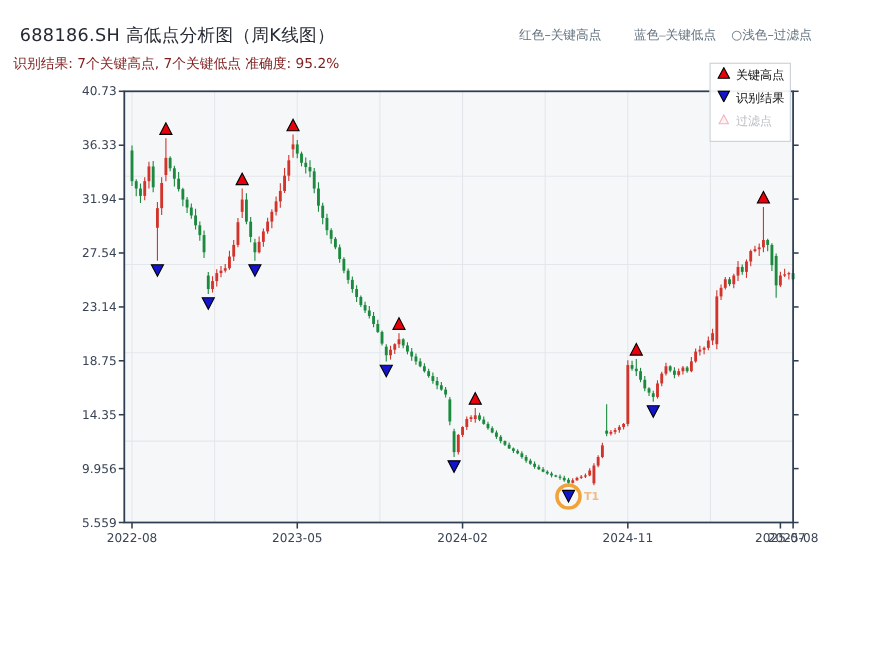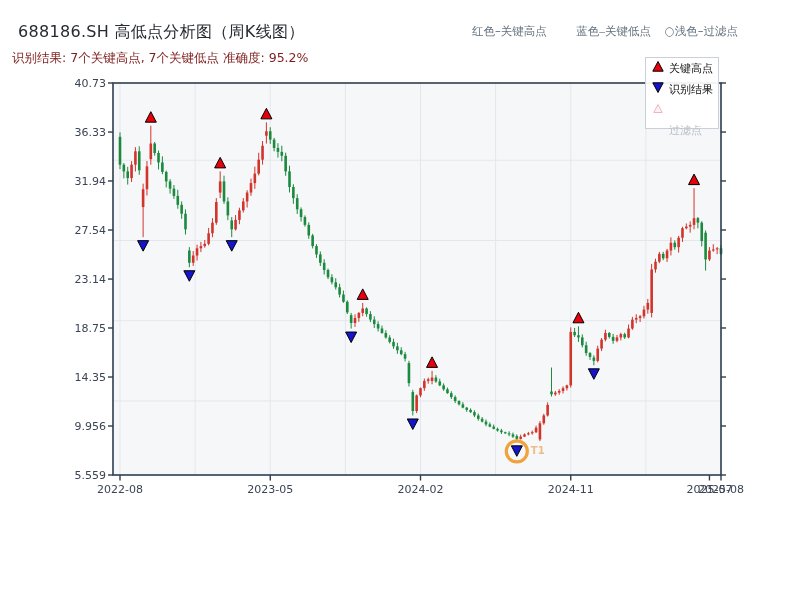--- a/index.html
+++ b/index.html
@@ -10,21 +10,21 @@
   .head-note .seg1{margin-right:26px;text-align:center;}
   .head-note .seg2{margin-right:10px;font-family:Liberation Serif, serif;}
   .sub{position:absolute;left:12px;font-size:12.5px;white-space:nowrap;}
   .sub.red{top:50px;color:#7f1d1d;}
   .sub.green{top:66px;color:#3fab63;}
   #chart{position:absolute;left:0;top:0;}
   .legend{position:absolute;left:645px;top:57px;width:74px;background:rgba(255,255,255,.92);
     border:1px solid #c9d0d8;padding:3px 5px 4px 6px;box-sizing:border-box;}
   .legend-item{display:flex;height:21px;font-size:11px;color:#111;}
   .legend-item .gl{width:12px;height:11px;margin-right:5px;flex:0 0 12px;}
-  .legend-item.muted .lab{color:#b9bec4;margin-top:20px;}
+  .legend-item.muted .lab{color:#b9bec4;}
 </style>
 </head>
 <body>
 
 <div class="page">
 
   <svg id="chart" width="800" height="600" viewBox="0 0 800 600">
       <rect x="113" y="83" width="608" height="392" fill="#f6f7f9"></rect>
       <line x1="120" y1="83" x2="120" y2="475" stroke="#e3e7ec" stroke-width="1"></line>
       <line x1="195.125" y1="83" x2="195.125" y2="475" stroke="#e3e7ec" stroke-width="1"></line>

